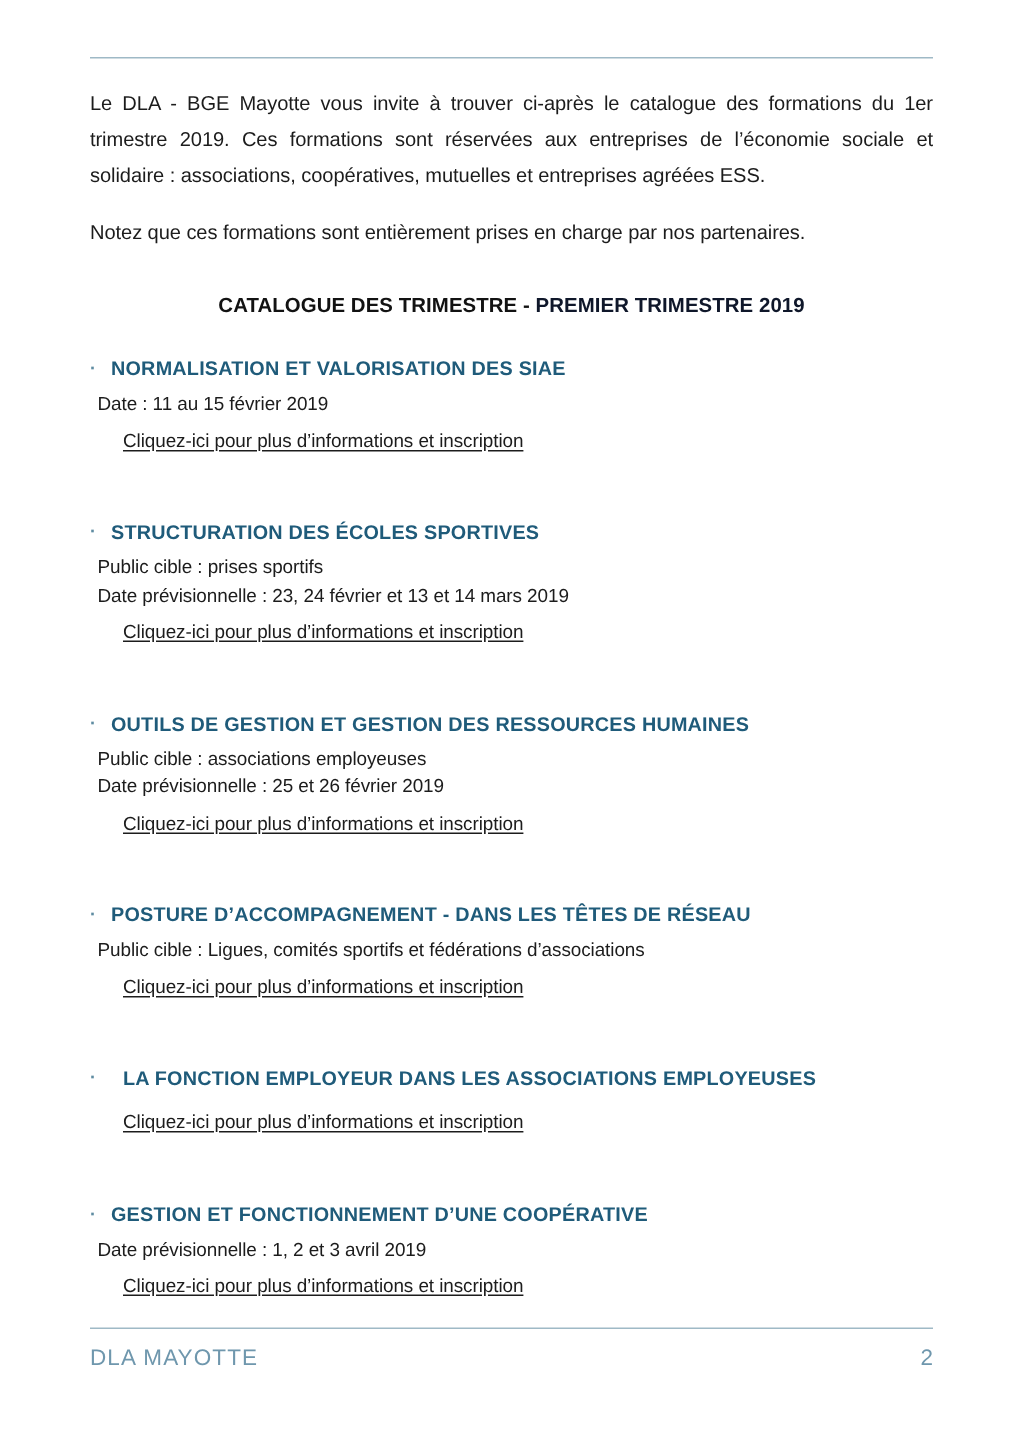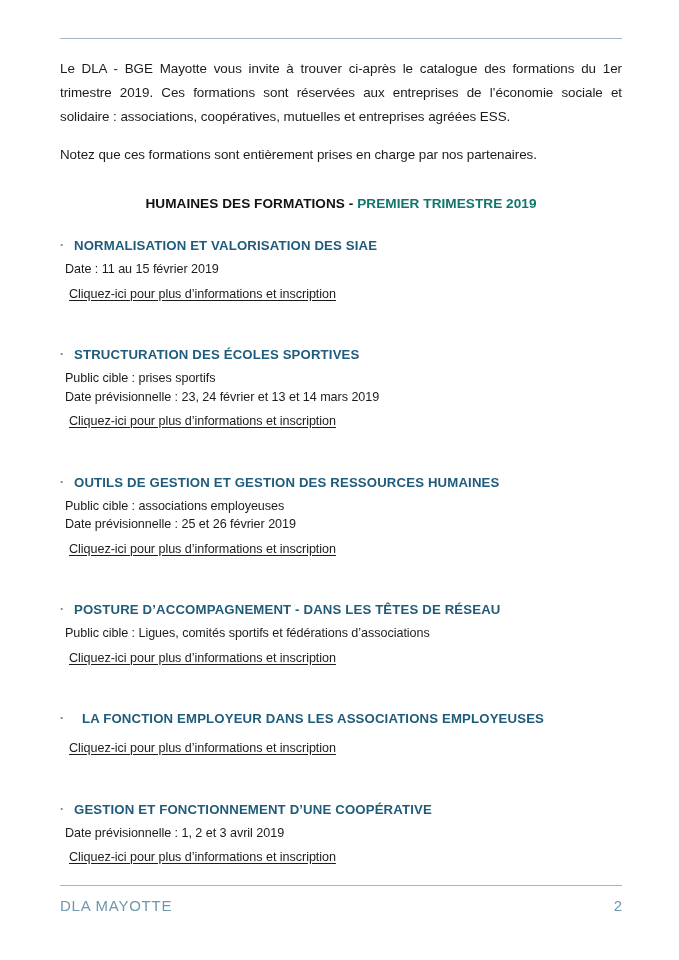--- a/index.html
+++ b/index.html
@@ -58,21 +58,21 @@
 
   
   .catalogue-title {
     margin-top: 29px;
     text-align: center;
     font-size: 13.6px;
     font-weight: bold;
     letter-spacing: 0.05px;
   }
   .catalogue-title .t-dark { color: #121212; }
-  .catalogue-title .t-blue { color: #0f766e; }
+  .catalogue-title .t-blue { color: #0f172a; }
 
   
   .sections {
     margin-top: 27px;
   }
   .training {
     margin-bottom: 44px;
   }
   .training:last-child { margin-bottom: 0; }
 
@@ -104,21 +104,21 @@
     padding-left: 5px;
     letter-spacing: -0.05px;
   }
   .t-link {
     display: inline-block;
     font-size: 12.6px;
     line-height: 18.5px;
     color: #1c1c1c;
     text-decoration: underline;
     text-underline-offset: 2px;
-    margin-left: 9px;
+    margin-left: 22px;
     margin-top: 6px;
     letter-spacing: -0.05px;
     cursor: pointer;
   }
 
   
   .footer-rule {
     position: absolute;
     left: 60px;
     top: 885px;
@@ -146,21 +146,21 @@
 <div class="page">
 
   <div class="header-rule"></div>
 
   <div class="content">
 
     <p class="intro">Le DLA - BGE Mayotte vous invite à trouver ci-après le catalogue des formations du 1er trimestre 2019. Ces formations sont réservées aux entreprises de l’économie sociale et solidaire : associations, coopératives, mutuelles et entreprises agréées ESS.</p>
     <p class="intro last">Notez que ces formations sont entièrement prises en charge par nos partenaires.</p>
 
     <div class="catalogue-title">
-      <span class="t-dark">HUMAINES DES FORMATIONS - </span><span class="t-blue">PREMIER TRIMESTRE 2019</span>
+      <span class="t-dark">CATALOGUE DES TRIMESTRE - </span><span class="t-blue">PREMIER TRIMESTRE 2019</span>
     </div>
 
     <div class="sections">
 
       <div class="training">
         <div class="t-head">
           <span class="t-bullet">·</span>
           <span class="t-title">NORMALISATION ET VALORISATION DES SIAE</span>
         </div>
         <div class="t-line">Date : 11 au 15 février 2019</div>

